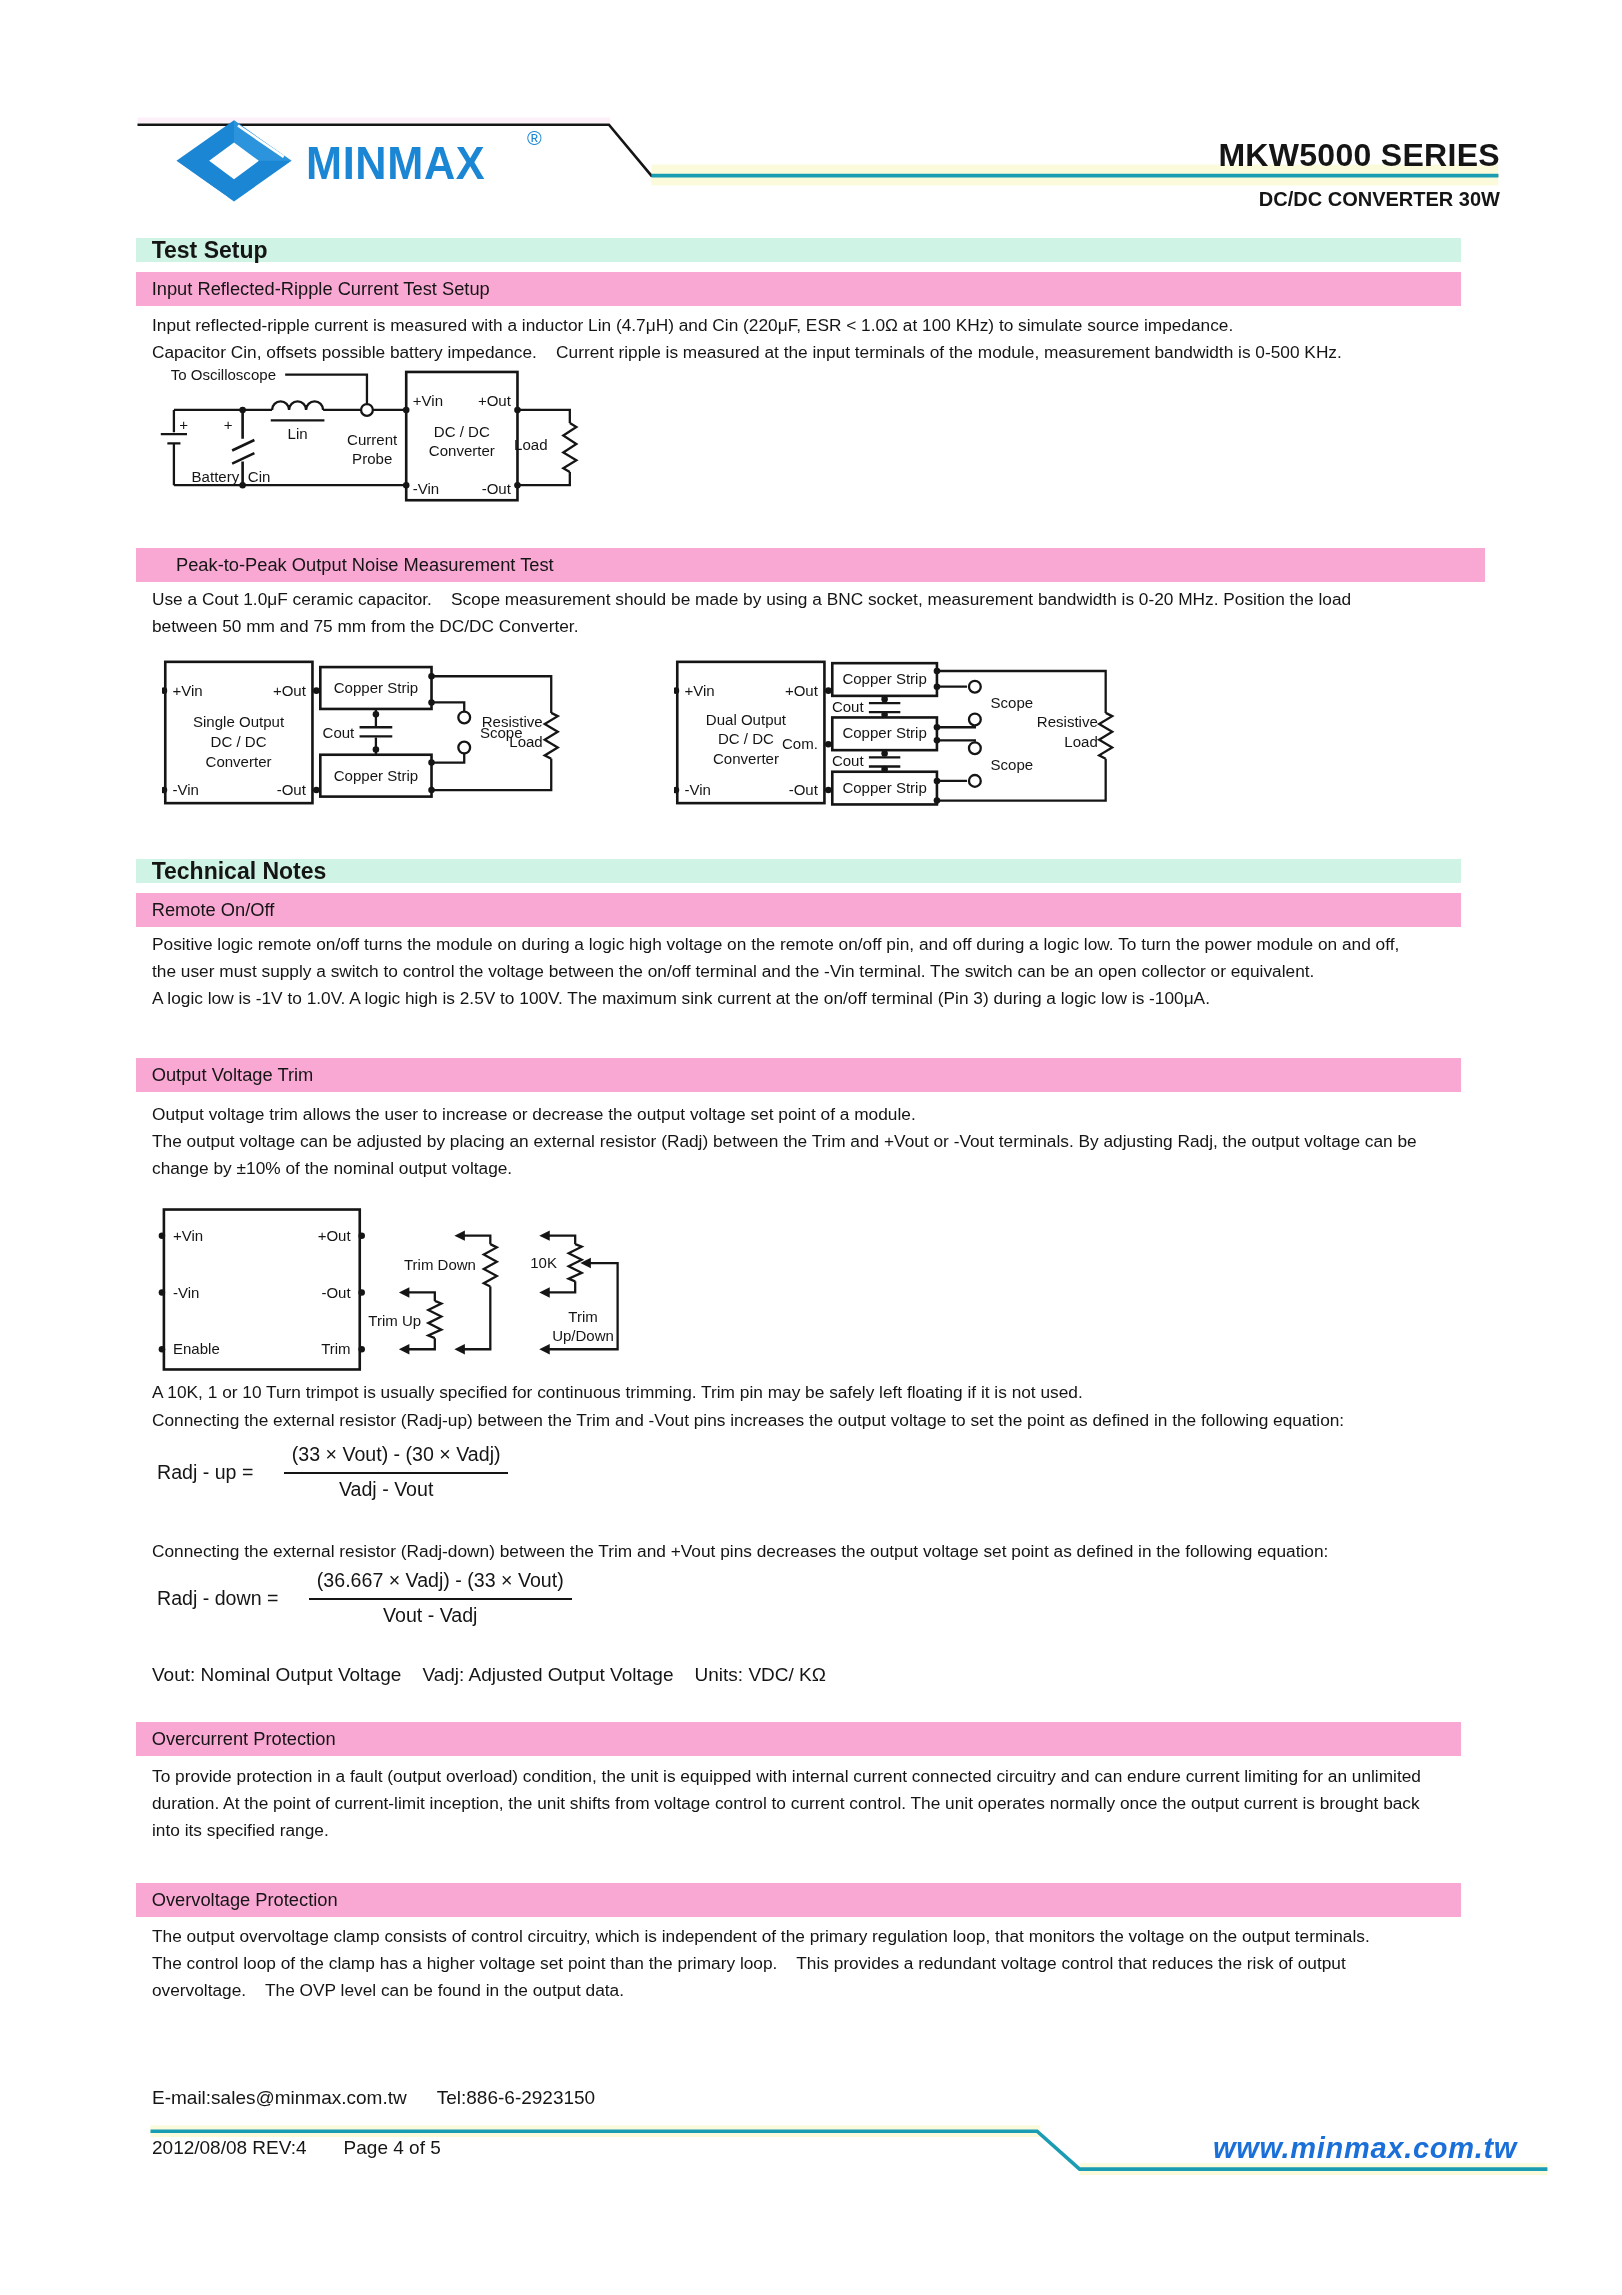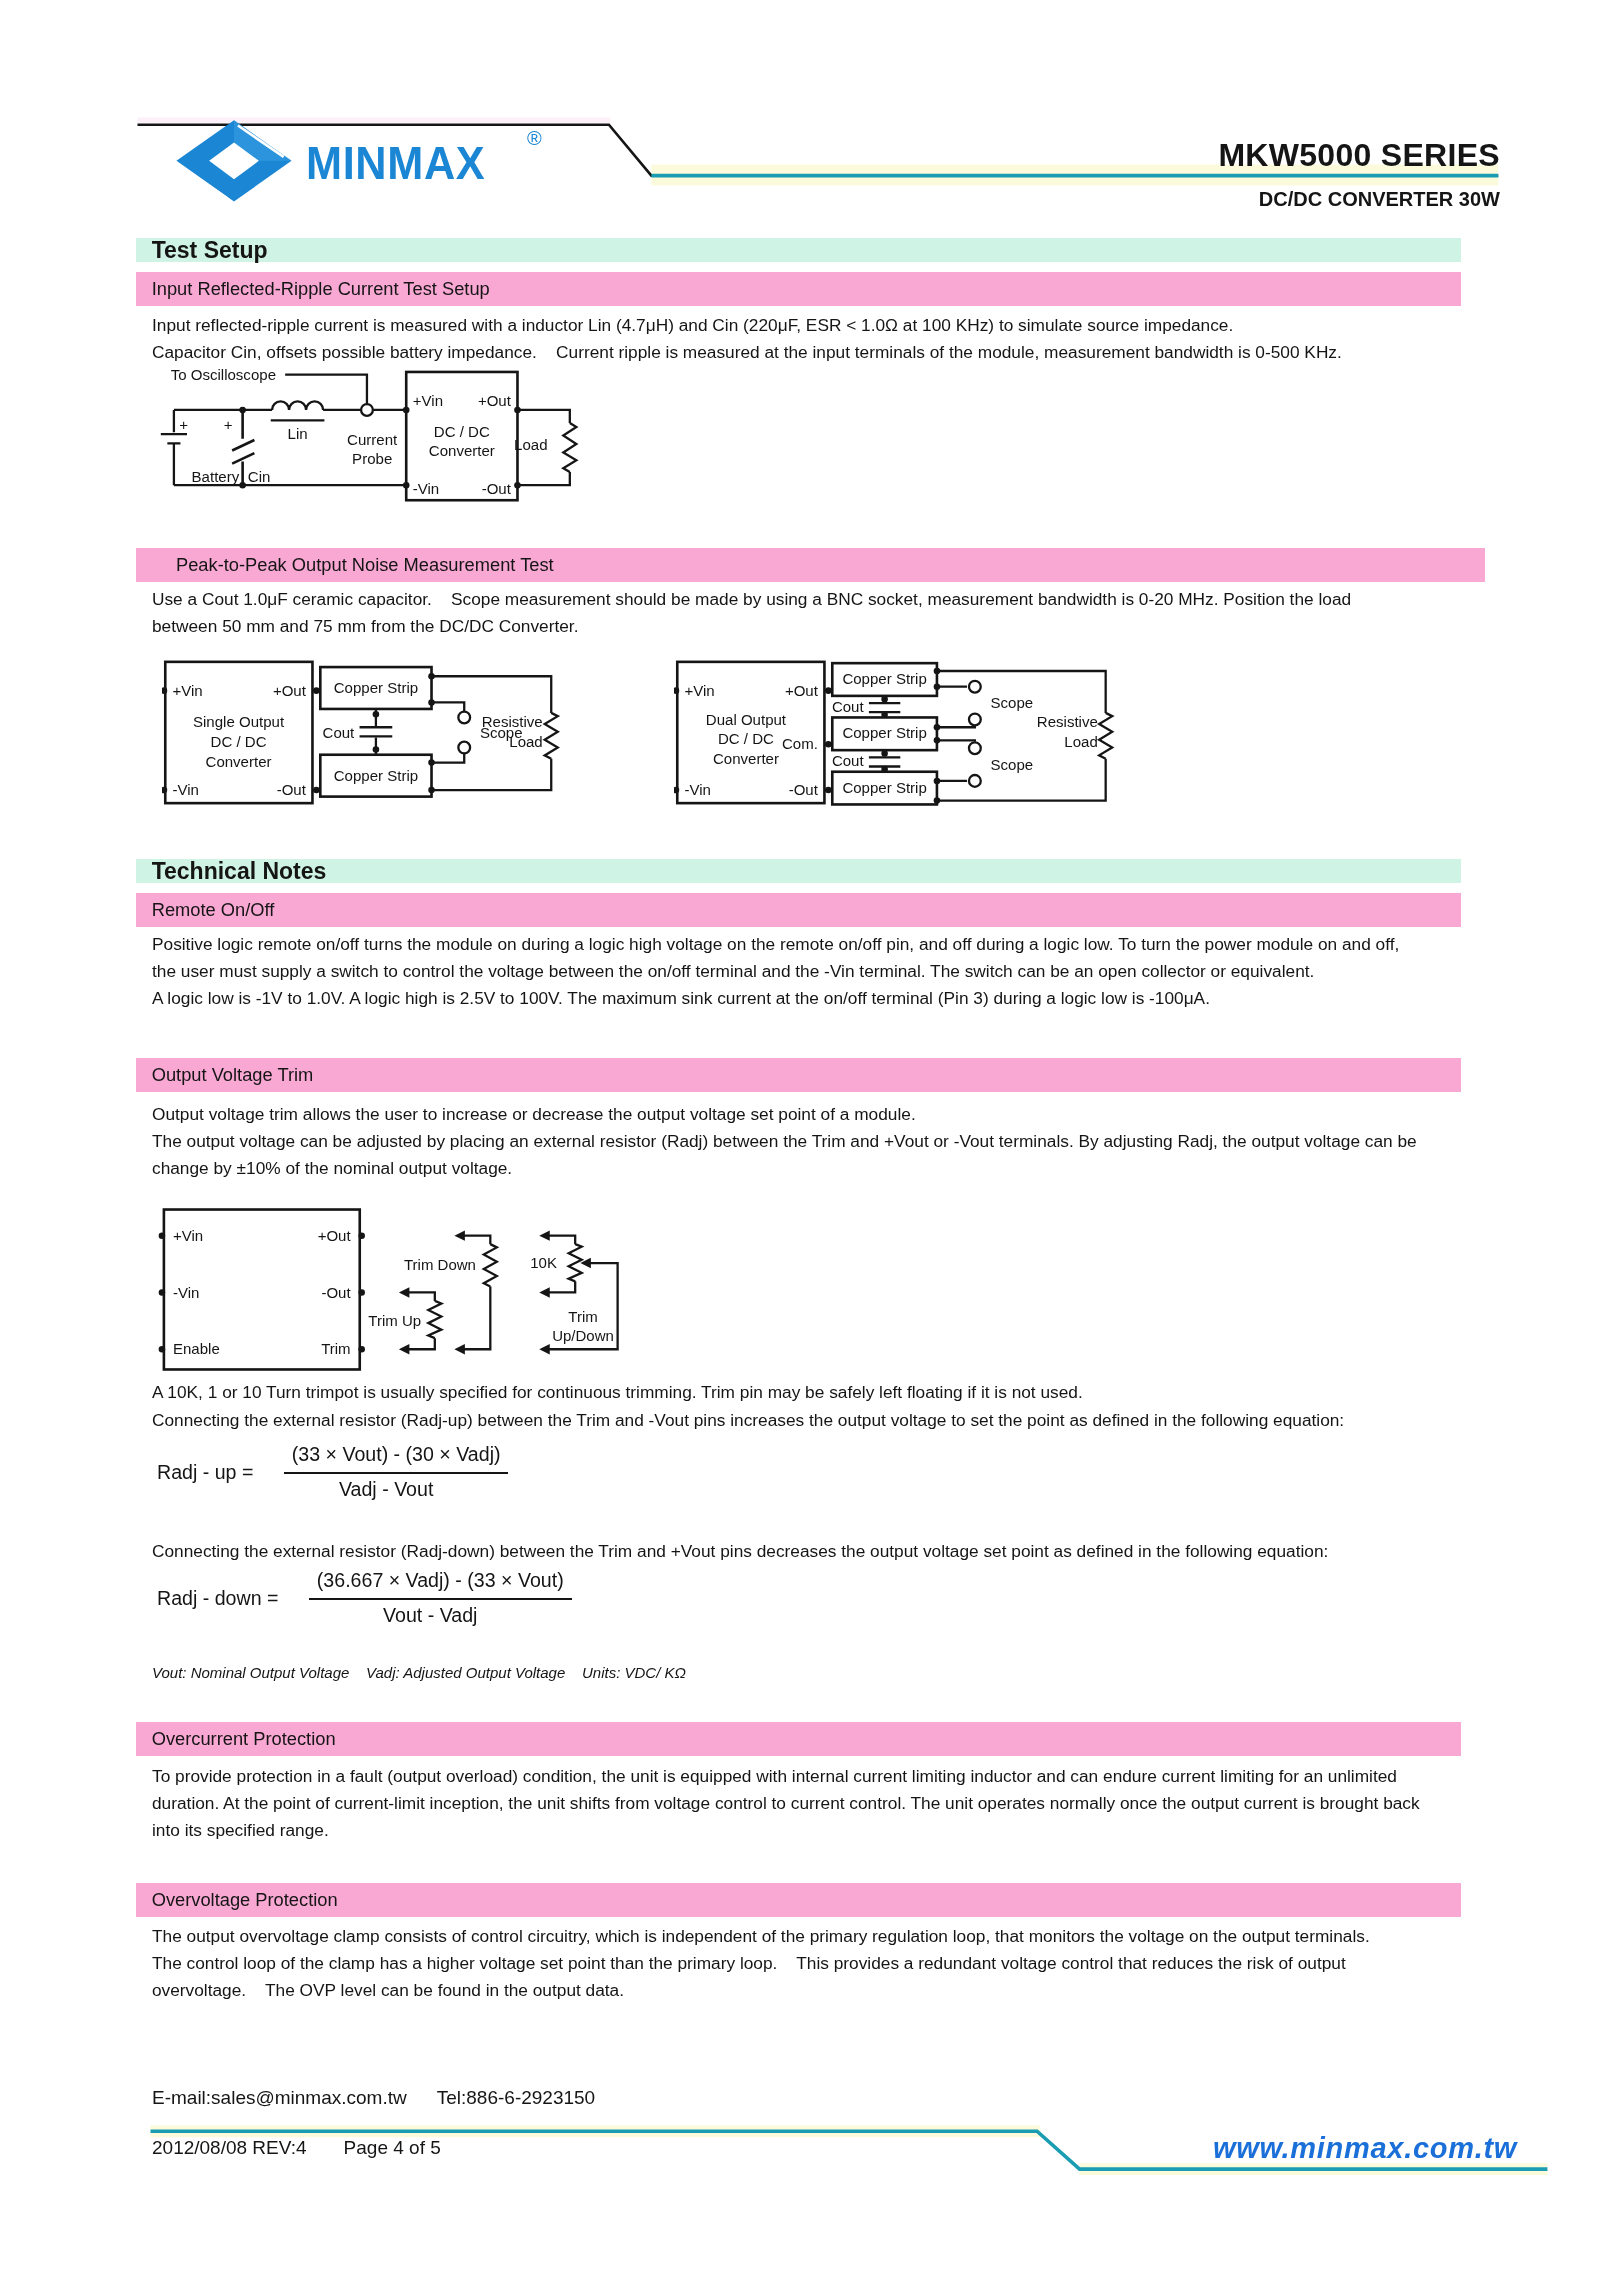--- a/index.html
+++ b/index.html
@@ -13,21 +13,21 @@
   .para div{white-space:pre;}
   .brand-text{position:absolute;left:306px;top:136px;font-size:46px;font-weight:800;
               color:#1a86d4;letter-spacing:0.7px;transform:scaleX(.94);transform-origin:left top;}
   .brand-reg{position:absolute;left:527px;top:127px;font-size:20px;color:#1a86d4;}
   .series-title{position:absolute;right:122px;top:137px;font-size:32px;font-weight:bold;letter-spacing:0.3px;}
   .series-sub{position:absolute;right:122px;top:188px;font-size:20px;font-weight:bold;}
   .formula{position:absolute;left:157px;display:flex;align-items:center;font-size:19.6px;}
   .frac{display:flex;flex-direction:column;align-items:center;margin-left:10.5px;}
   .num{padding:0 7.9px 5.9px;border-bottom:2px solid #151515;white-space:pre;margin-left:20px;}
   .den{padding-top:4.6px;white-space:pre;}
-  .units{position:absolute;left:152px;font-size:15px;white-space:pre;font-style:italic;}
+  .units{position:absolute;left:152px;font-size:19px;white-space:pre;}
   .footer-line{position:absolute;left:152px;display:flex;font-size:19px;}
   .footer-line span{white-space:pre;}
   .url{position:absolute;right:105px;top:2132px;font-size:29px;font-style:italic;
        font-weight:bold;color:#1b6fd8;letter-spacing:0.7px;}
   svg text{font-family:"Liberation Sans",sans-serif;fill:#151515;font-size:23px;}
   svg .wire{stroke:#151515;stroke-width:3.5;fill:none;}
   svg .wire2{stroke:#151515;stroke-width:4;fill:none;}
   svg .boxr{stroke:#151515;stroke-width:4;fill:#ffffff;}
   svg .dot{fill:#151515;}
   svg .arr{fill:#151515;}
@@ -284,21 +284,21 @@
       <span class="den">Vout - Vadj</span>
     </span>
   </div>
 
   <div class="units" style="top:1664px;">Vout: Nominal Output Voltage    Vadj: Adjusted Output Voltage    Units: VDC/ KΩ</div>
 
   <div class="bar bar-gray" style="top:1722px;">
     <span>Overcurrent Protection</span>
   </div>
   <div class="para" style="top:1763px;">
-    <div>To provide protection in a fault (output overload) condition, the unit is equipped with internal current limiting inductor and can endure current limiting for an unlimited</div>
+    <div>To provide protection in a fault (output overload) condition, the unit is equipped with internal current connected circuitry and can endure current limiting for an unlimited</div>
     <div>duration. At the point of current-limit inception, the unit shifts from voltage control to current control. The unit operates normally once the output current is brought back</div>
     <div>into its specified range.</div>
   </div>
 
   <div class="bar bar-gray" style="top:1883px;">
     <span>Overvoltage Protection</span>
   </div>
   <div class="para" style="top:1923px;">
     <div>The output overvoltage clamp consists of control circuitry, which is independent of the primary regulation loop, that monitors the voltage on the output terminals.</div>
     <div>The control loop of the clamp has a higher voltage set point than the primary loop.    This provides a redundant voltage control that reduces the risk of output</div>

